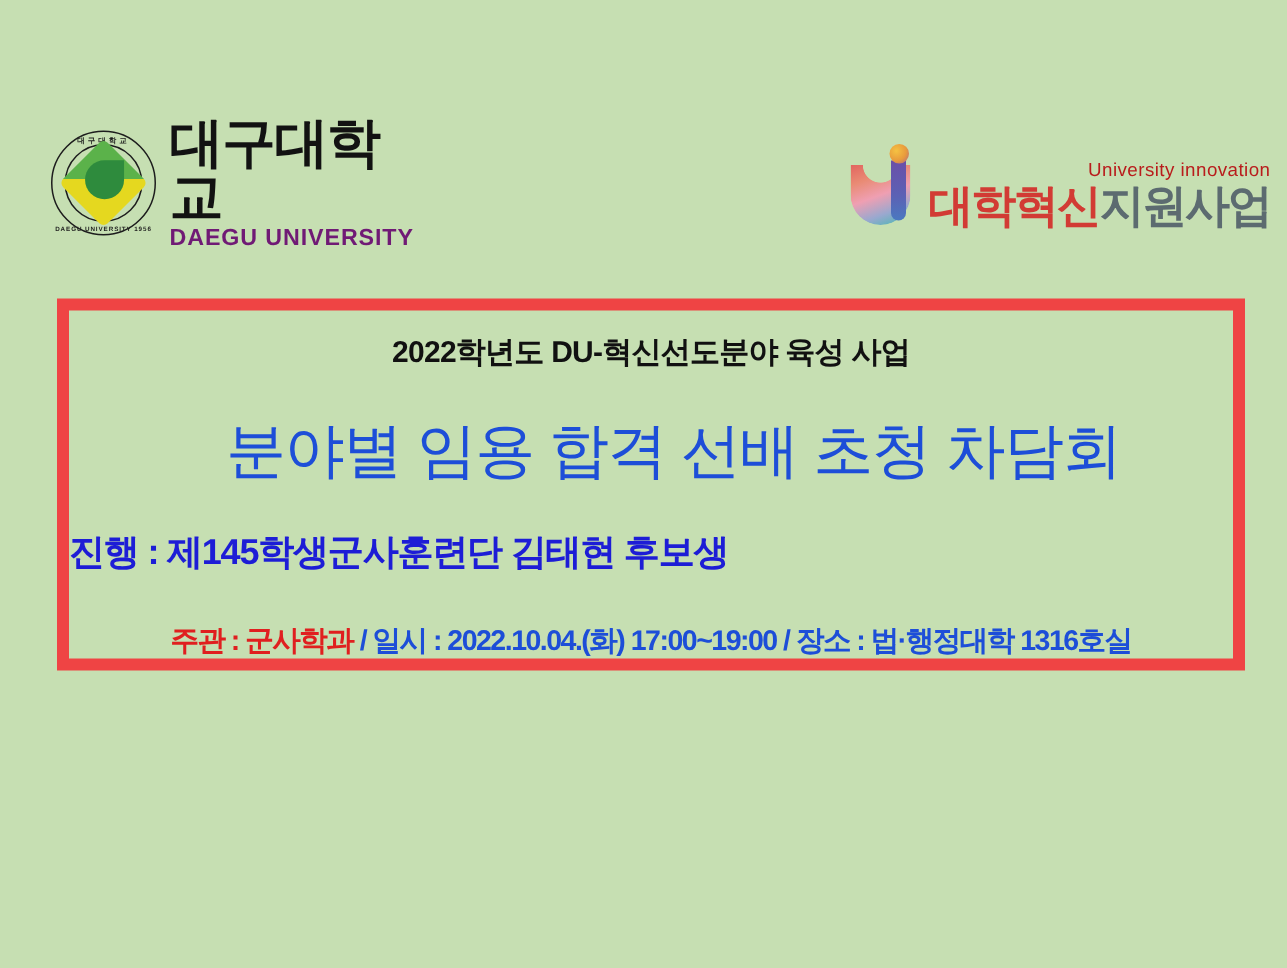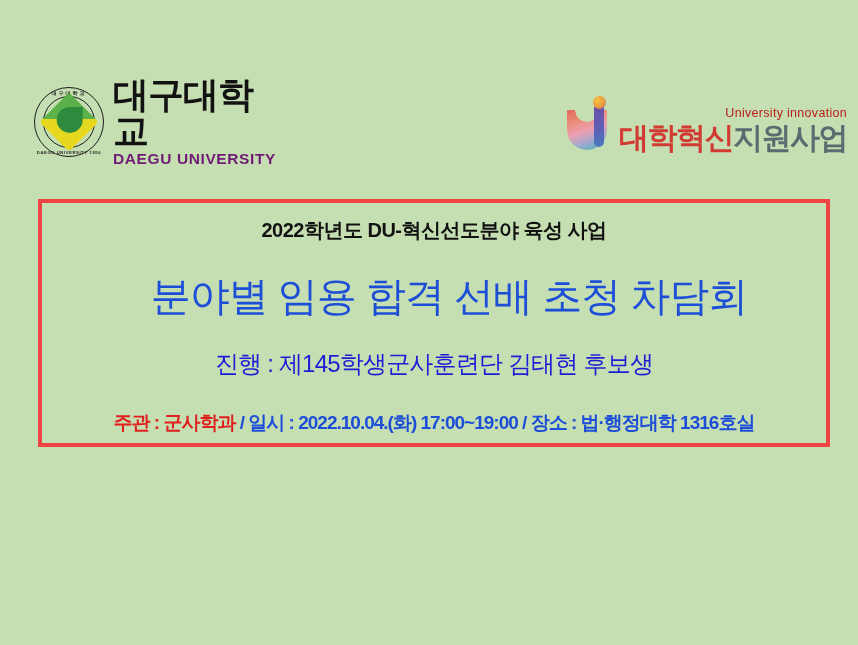--- a/index.html
+++ b/index.html
@@ -178,21 +178,21 @@
   .ui-title-a { color: #d23b34; margin-top: 40px; }
   .ui-title-b { color: #5c6b70; }
 
   
   .poster-box {
     position: absolute;
     left: 38px;
     top: 199px;
     width: 792px;
     height: 248px;
-    border: 4px solid #ef4444;
+    border: 8px solid #ef4444;
     box-sizing: border-box;
     background: transparent;
   }
 
   .line-subtitle {
     position: absolute;
     left: 0;
     top: 14px;
     width: 100%;
     text-align: center;
@@ -214,23 +214,22 @@
     color: #1d4ed8;
     letter-spacing: -1px;
     white-space: nowrap;
   }
 
   .line-host {
     position: absolute;
     left: 0;
     top: 145px;
     width: 100%;
-    text-align: center;
     font-size: 24px;
-    font-weight: normal;
+    font-weight: bold;
     color: #1d1dd6;
     letter-spacing: -0.8px;
     white-space: nowrap;
   }
 
   .line-info {
     position: absolute;
     left: 0;
     top: 207px;
     width: 100%;

